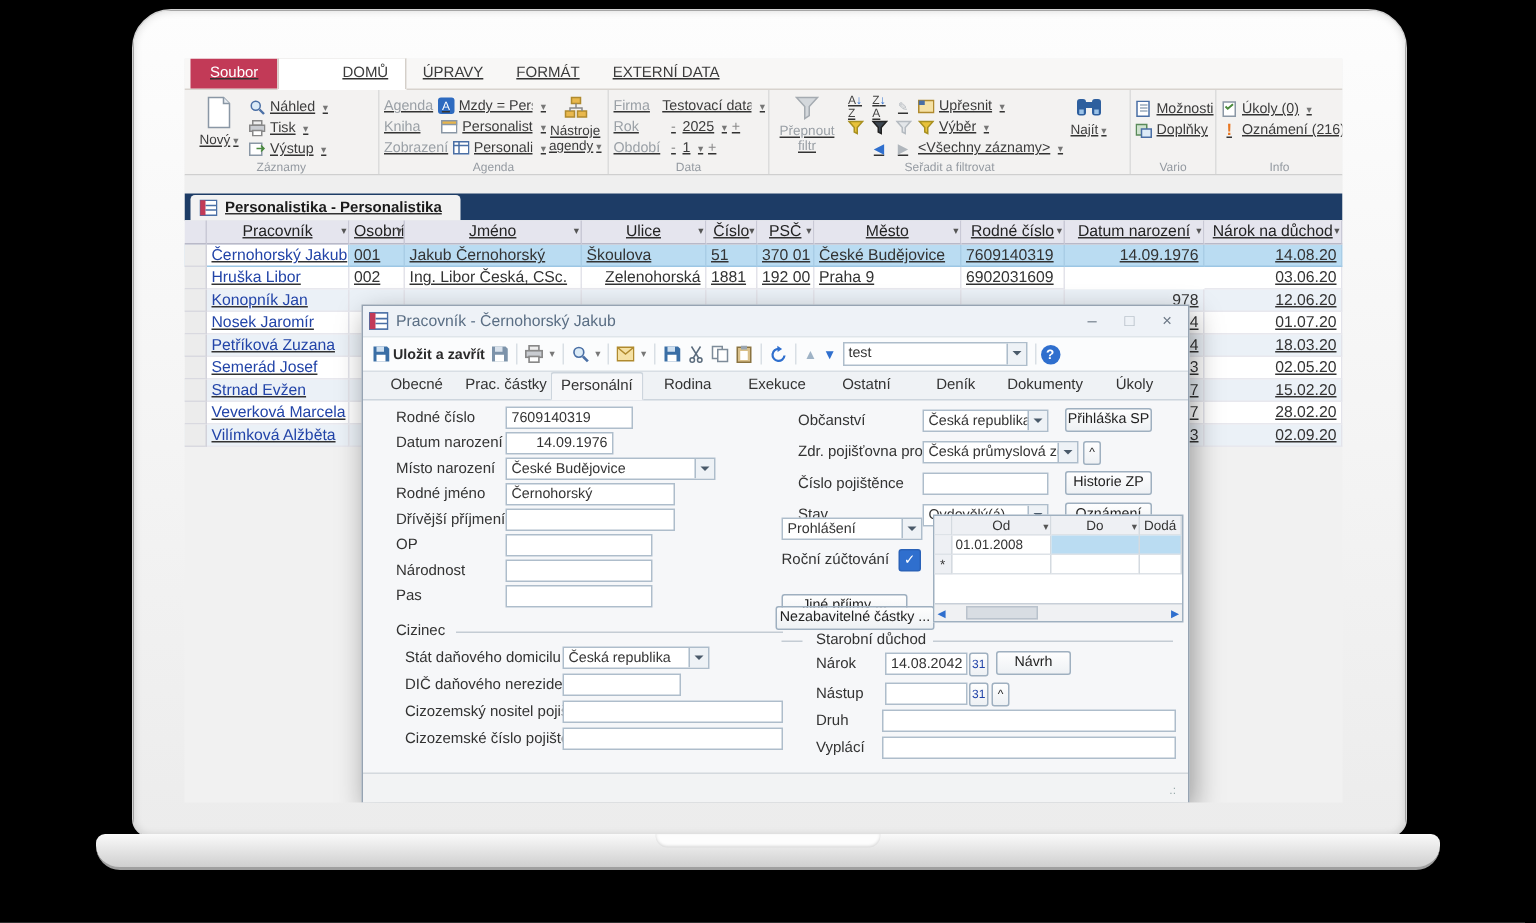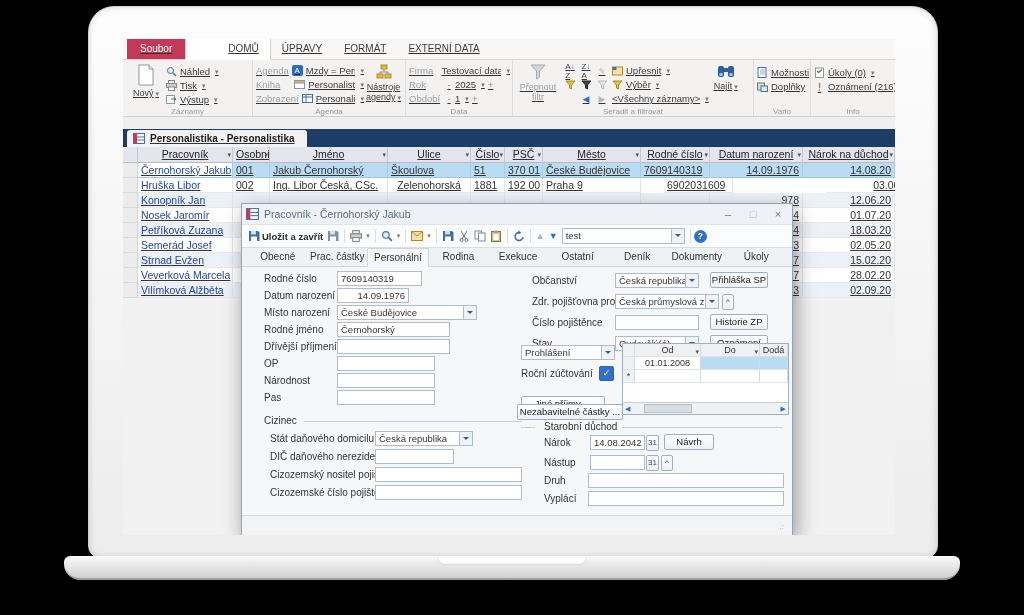--- a/index.html
+++ b/index.html
@@ -392,25 +392,25 @@
             <div class="tcell" style="width: 98px; text-align: left; border-bottom-color: rgb(156, 198, 228); border-right-color: rgb(169, 205, 230);">České Budějovice</div>
             <div class="tcell" style="width: 69px; text-align: left; border-bottom-color: rgb(156, 198, 228); border-right-color: rgb(169, 205, 230);">7609140319</div>
             <div class="tcell" style="width: 93px; text-align: right; border-bottom-color: rgb(156, 198, 228); border-right-color: rgb(169, 205, 230);">14.09.1976</div>
             <div class="tcell" style="width: 92px; text-align: right; border-bottom-color: rgb(156, 198, 228); border-right-color: rgb(169, 205, 230);">14.08.20</div>
           </div>
           <div class="trow">
             <div class="tcell sel" style="width: 15px;"></div>
             <div class="tcell namecell" style="width: 95px; text-align: left;">Hruška Libor</div>
             <div class="tcell" style="width: 37px; text-align: left;">002</div>
             <div class="tcell" style="width: 118px; text-align: left;">Ing. Libor Česká, CSc.</div>
-            <div class="tcell" style="width: 83px; text-align: center;">Zelenohorská</div>
+            <div class="tcell" style="width: 83px; text-align: right;">Zelenohorská</div>
             <div class="tcell" style="width: 34px; text-align: left;">1881</div>
             <div class="tcell" style="width: 38px; text-align: left;">192 00</div>
             <div class="tcell" style="width: 98px; text-align: left;">Praha 9</div>
-            <div class="tcell" style="width: 69px; text-align: left; margin-left: 23px;">6902031609</div>
+            <div class="tcell" style="width: 69px; text-align: left;">6902031609</div>
             <div class="tcell" style="width: 93px; text-align: right; margin-top: 44px;">03.02.1969</div>
             <div class="tcell" style="width: 92px; text-align: right;">03.06.20</div>
           </div>
           <div class="trow altrow">
             <div class="tcell sel" style="width: 15px;"></div>
             <div class="tcell namecell" style="width: 95px; text-align: left;">Konopník Jan</div>
             <div class="tcell" style="width: 37px; text-align: left;"></div>
             <div class="tcell" style="width: 118px; text-align: left;"></div>
             <div class="tcell" style="width: 83px; text-align: left;"></div>
             <div class="tcell" style="width: 34px; text-align: left;"></div>
@@ -660,21 +660,21 @@
             <div class="btn" style="left: 275px; top: 137px; width: 106px;">Nezabavitelné částky ...</div>
             <div class="grid" style="left: 380px; top: 76px; width: 167px; height: 72px;">
               <div class="grow ghead">
                 <div class="gcell" style="width: 12px;"></div>
                 <div class="gcell" style="width: 66px;"><span>Od</span><span class="tharr">▾</span></div>
                 <div class="gcell" style="width: 59px;"><span>Do</span><span class="tharr">▾</span></div>
                 <div class="gcell" style="width: 28px;"><span>Dodá</span></div>
               </div>
               <div class="grow">
                 <div class="gcell gsel" style="width: 12px;"></div>
-                <div class="gcell" style="width: 66px; text-align: center;">01.01.2008</div>
+                <div class="gcell" style="width: 66px; text-align: left;">01.01.2008</div>
                 <div class="gcell" style="width: 59px; background: rgb(186, 220, 242);"></div>
                 <div class="gcell" style="width: 28px; background: rgb(186, 220, 242);"></div>
               </div>
               <div class="grow">
                 <div class="gcell gsel" style="width: 12px; text-align: center;">*</div>
                 <div class="gcell" style="width: 66px;"></div>
                 <div class="gcell" style="width: 59px;"></div>
                 <div class="gcell" style="width: 28px;"></div>
               </div>
               <div class="gsb">

